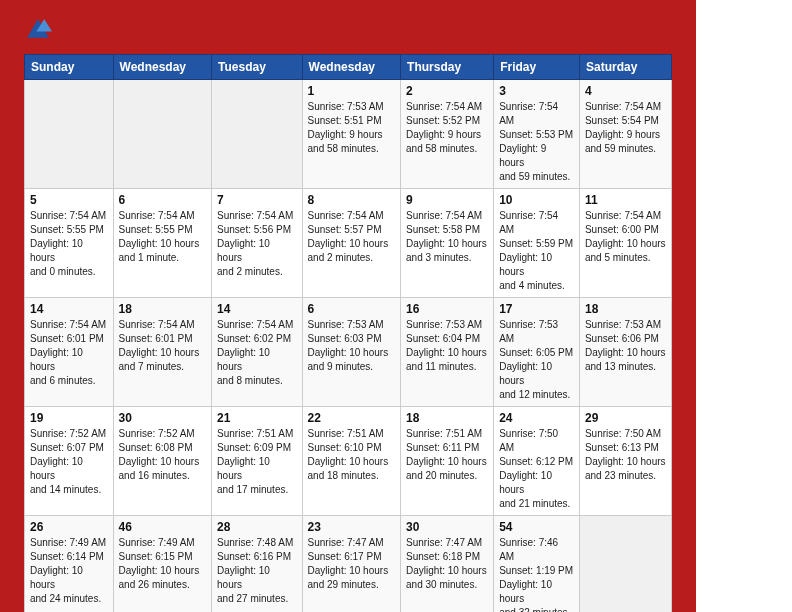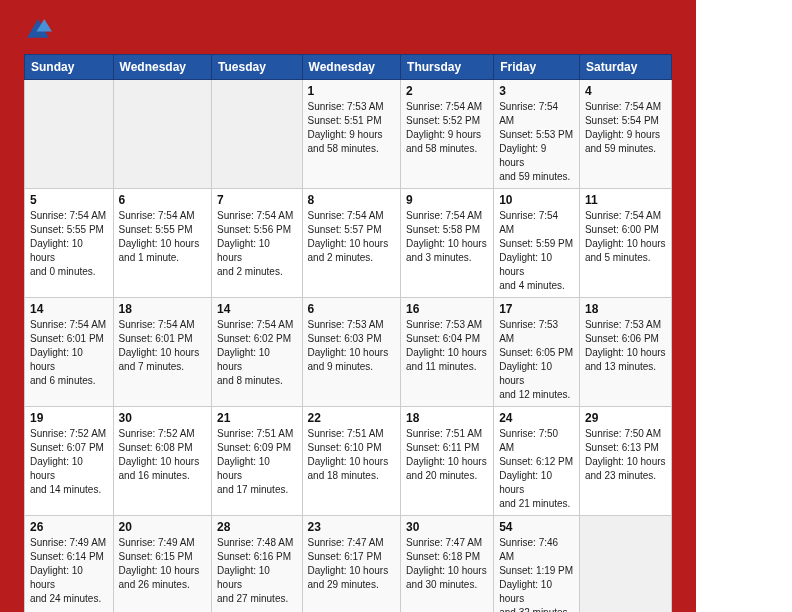--- a/index.html
+++ b/index.html
@@ -312,21 +312,21 @@
         </tr>
         <tr>
           <td>
             <div class="day-num">26</div>
             <div class="day-info" style="white-space: pre-line;">Sunrise: 7:49 AM
 Sunset: 6:14 PM
 Daylight: 10 hours
 and 24 minutes.</div>
           </td>
           <td>
-            <div class="day-num">20</div>
+            <div class="day-num">46</div>
             <div class="day-info" style="white-space: pre-line;">Sunrise: 7:49 AM
 Sunset: 6:15 PM
 Daylight: 10 hours
 and 26 minutes.</div>
           </td>
           <td>
             <div class="day-num">28</div>
             <div class="day-info" style="white-space: pre-line;">Sunrise: 7:48 AM
 Sunset: 6:16 PM
 Daylight: 10 hours

